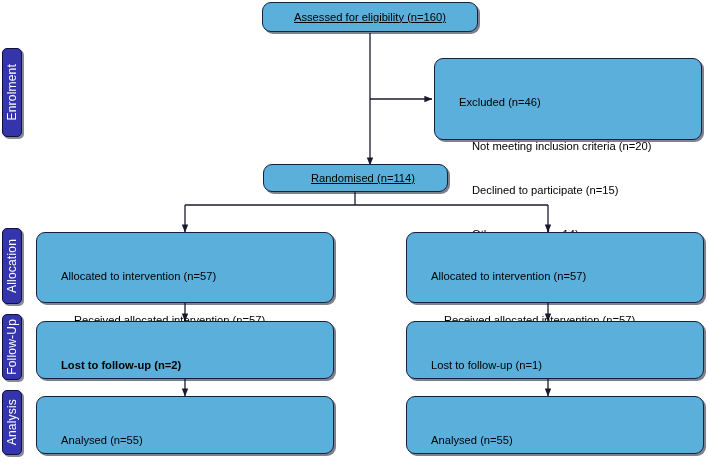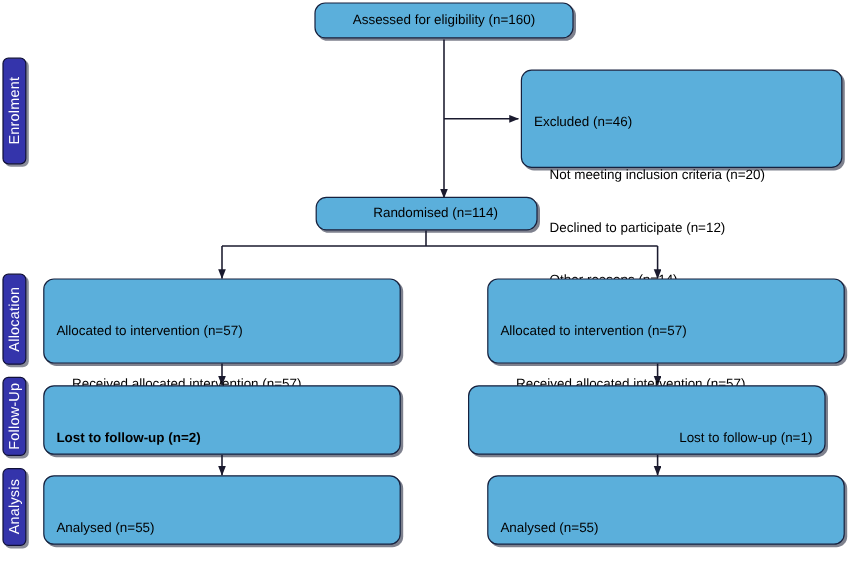--- a/index.html
+++ b/index.html
@@ -26,29 +26,30 @@
     position:absolute;
     box-sizing:border-box;
     background:#5bafdb;
     border:1.4px solid #16213e;
     border-radius:9px;
     box-shadow:2px 2px 0 rgba(20,25,50,.55);
     z-index:3;
     color:#000000;
     font-size:11.2px;
     line-height:14.6px;
-    padding:7px 10px;
+    padding:7px 24px;
     white-space:pre;
   }
   .node.center{
     display:flex;
     align-items:center;
     justify-content:center;
     padding:0;
     text-align:center;
+    text-decoration:underline;
   }
   .node .line{display:block;}
   .node .line.indent{padding-left:13px;}
 
   
   .stage{
     position:absolute;
     box-sizing:border-box;
     background:#3434ab;
     border:1.4px solid #101038;
@@ -114,21 +115,21 @@
     <span>Analysis</span>
   </div>
 
   <div class="node center" style="left:262px; top:2px; width:216px; height:30px;">
     <span class="line">Assessed for eligibility (n=160)</span>
   </div>
 
   <div class="node" style="left:434px; top:58px; width:268px; height:82px;">
     <span class="line">Excluded (n=46)</span>
     <span class="line indent">Not meeting inclusion criteria (n=20)</span>
-    <span class="line indent">Declined to participate (n=12)</span>
+    <span class="line indent">Declined to participate (n=15)</span>
     <span class="line indent">Other reasons (n=14)</span>
   </div>
 
   <div class="node center" style="left:263px; top:164px; width:185px; height:28px;padding-left:15px;">
     <span class="line">Randomised (n=114)</span>
   </div>
 
   <div class="node" style="left:36px; top:232px; width:298px; height:71px;">
     <span class="line">Allocated to intervention (n=57)</span>
     <span class="line indent">Received allocated intervention (n=57)</span>
@@ -139,21 +140,21 @@
     <span class="line">Allocated to intervention (n=57)</span>
     <span class="line indent">Received allocated intervention (n=57)</span>
     <span class="line indent">Did not receive allocated intervention (n=0)</span>
   </div>
 
   <div class="node" style="left:36px; top:321px; width:298px; height:58px;font-weight:bold;">
     <span class="line">Lost to follow-up (n=2)</span>
     <span class="line">Discontinued intervention (n=0)</span>
   </div>
 
-  <div class="node" style="left:390px; top:321px; width:298px; height:58px;text-align:right;">
+  <div class="node" style="left:406px; top:321px; width:298px; height:58px;">
     <span class="line">Lost to follow-up (n=1)</span>
     <span class="line">Discontinued intervention (n=1)</span>
   </div>
 
   <div class="node" style="left:36px; top:396px; width:298px; height:58px;">
     <span class="line">Analysed (n=55)</span>
     
   </div>
 
   <div class="node" style="left:406px; top:396px; width:298px; height:58px;">

